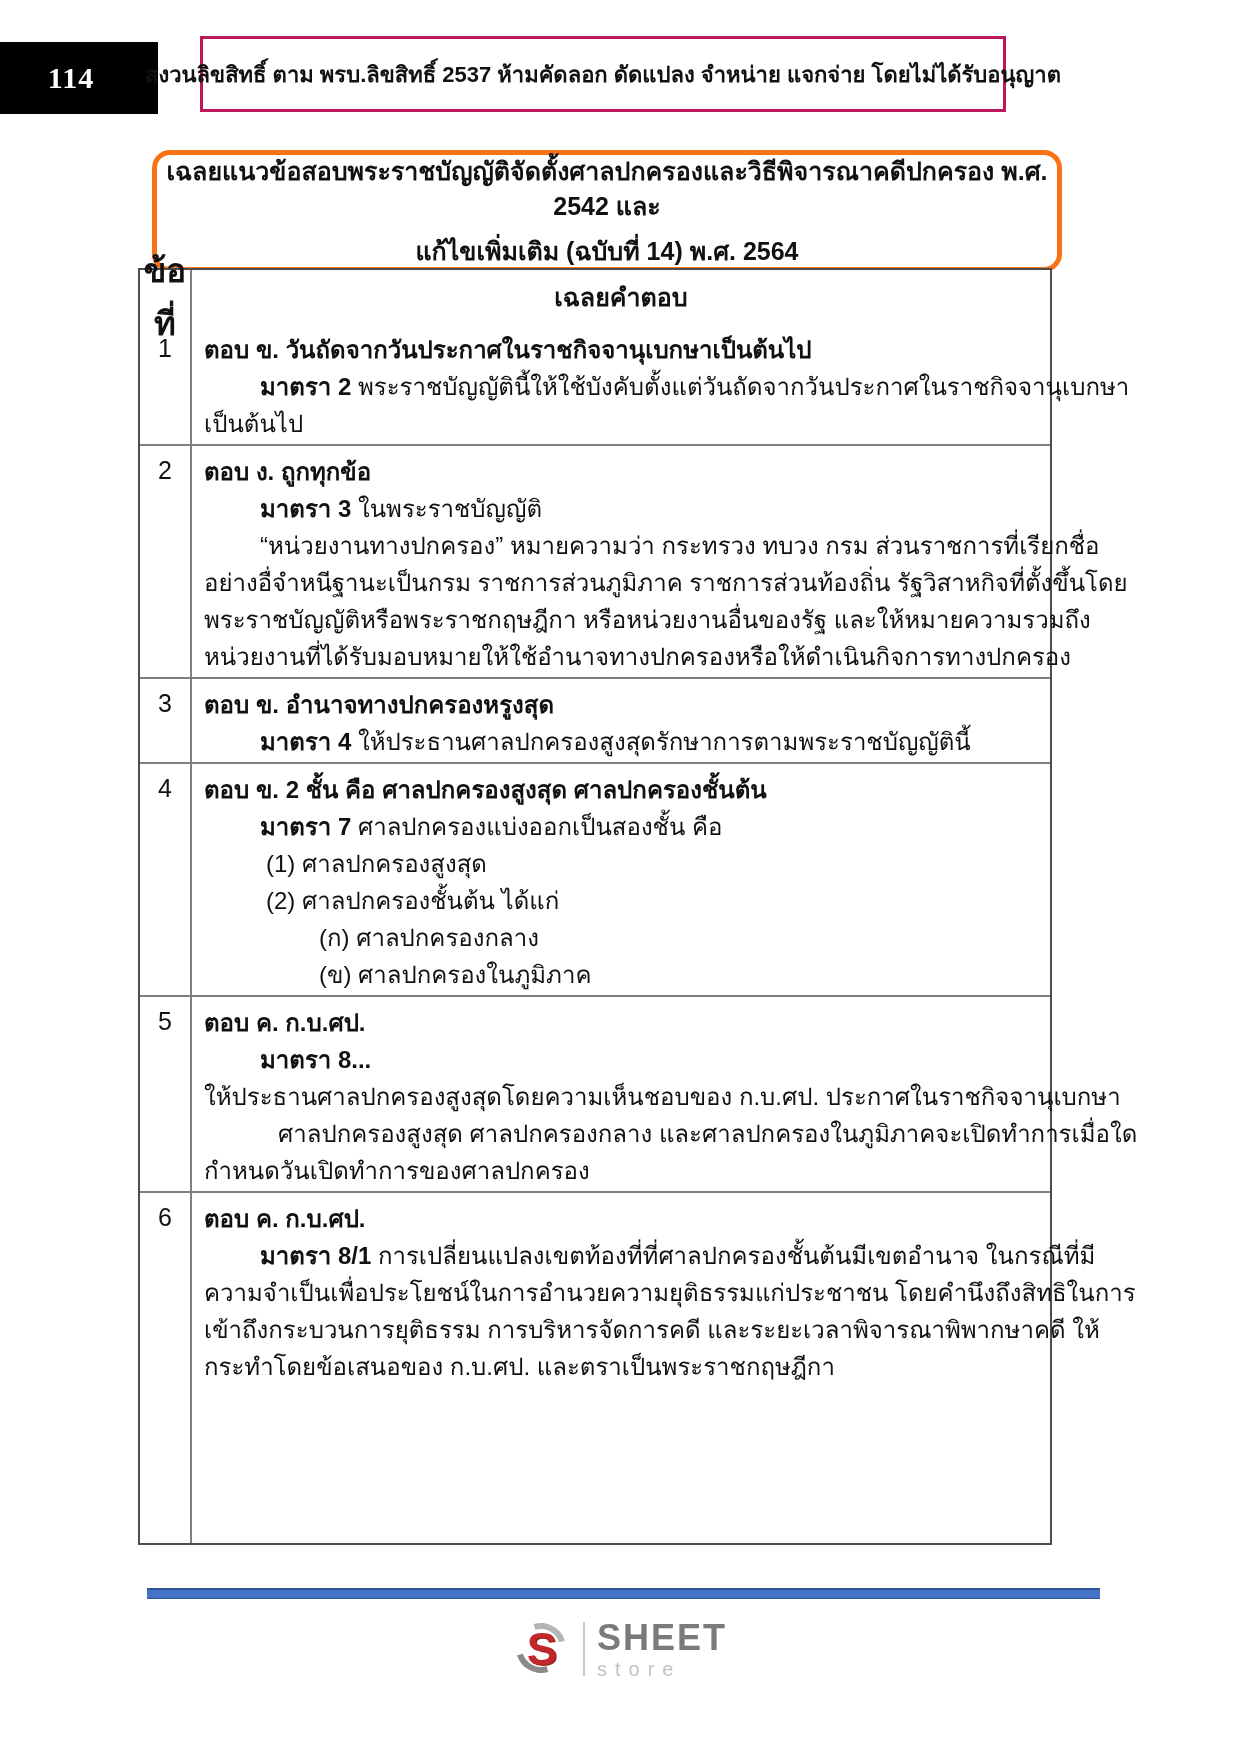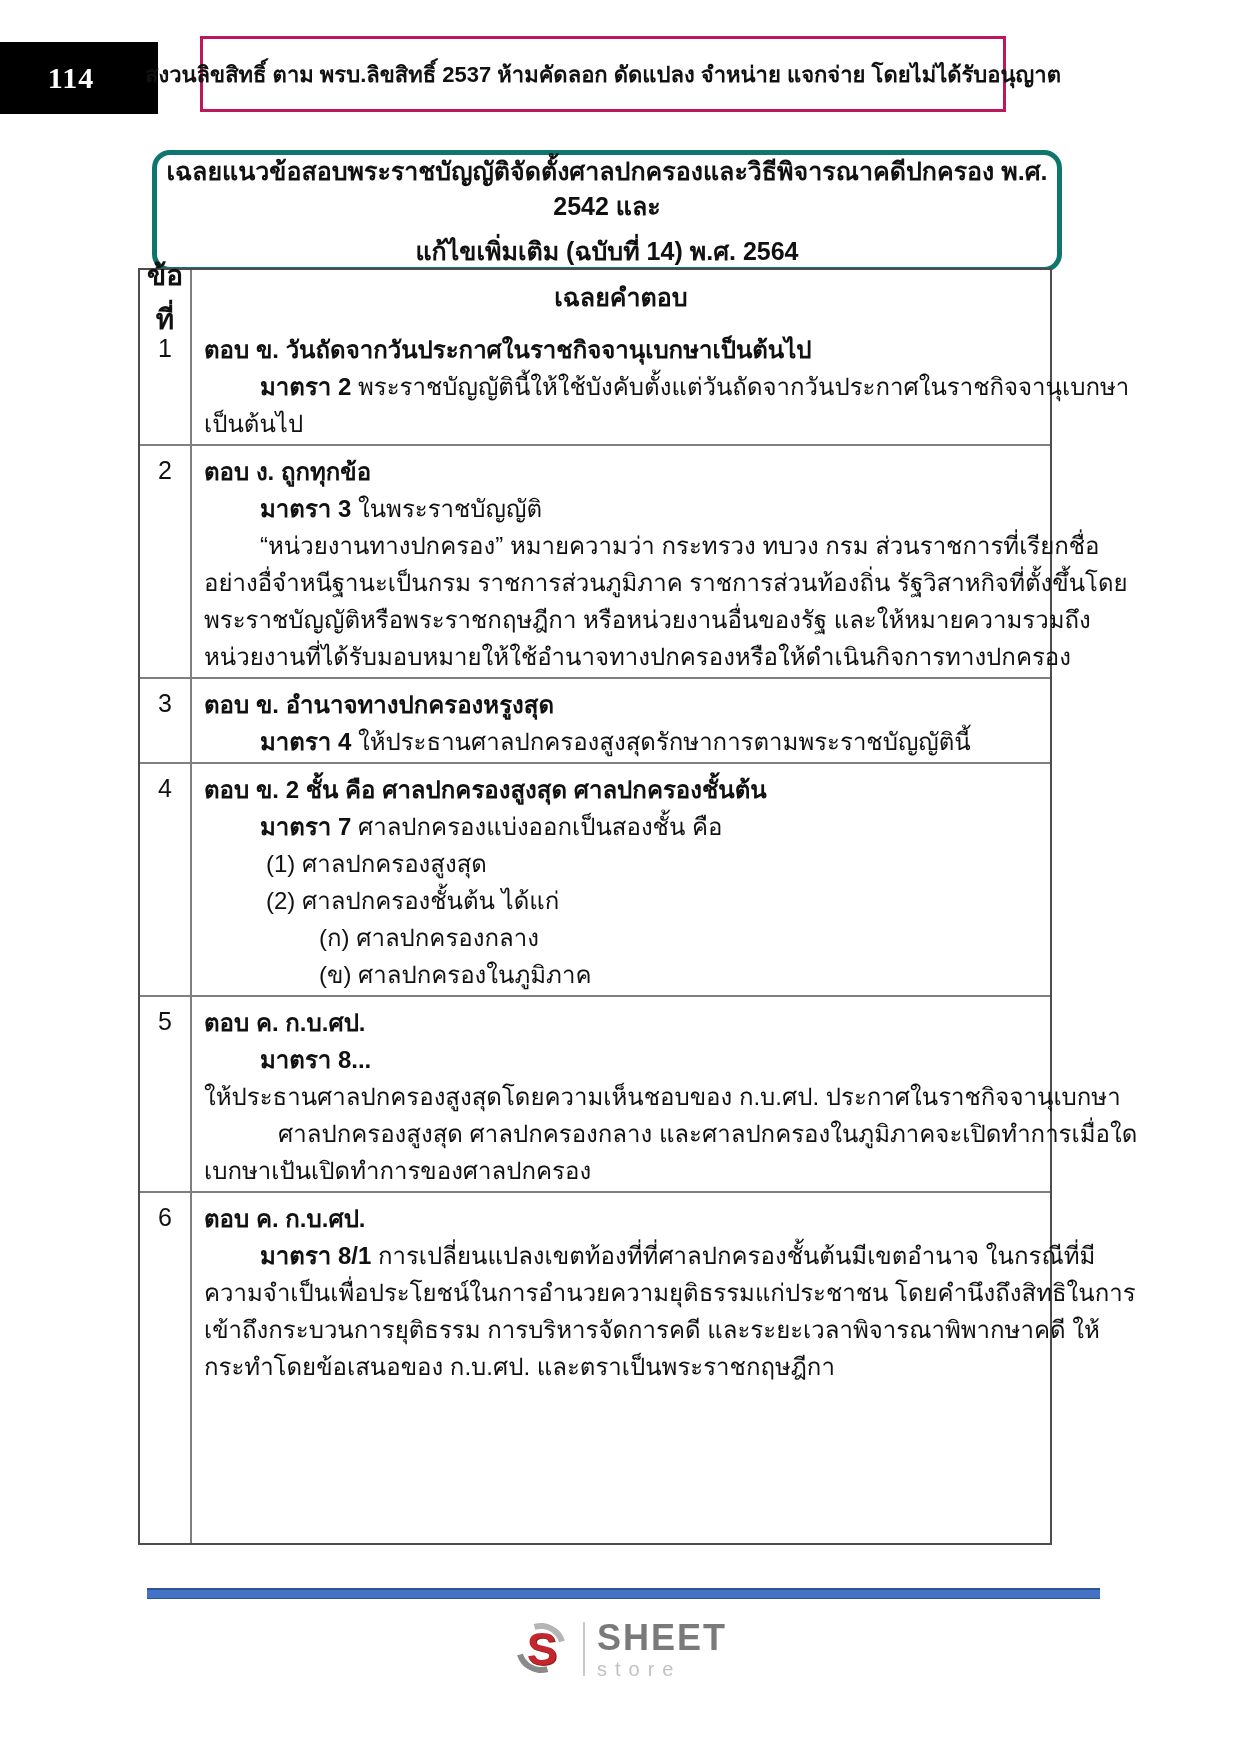--- a/index.html
+++ b/index.html
@@ -24,41 +24,41 @@
   .copyright-box{
     position:absolute;left:200px;top:36px;width:800px;height:70px;
     border:3px solid #be185d;background:#fff;
     display:flex;align-items:center;justify-content:center;
   }
   .copyright-text{font-size:22px;font-weight:bold;white-space:nowrap;}
 
   
   .title-box{
     position:absolute;left:152px;top:150px;width:900px;height:112px;
-    border:5px solid #0f766e;border-radius:18px;background:#fff;
+    border:5px solid #f97316;border-radius:18px;background:#fff;
     display:flex;flex-direction:column;align-items:center;justify-content:center;
     gap:10px;
   }
   .title-line{font-size:25px;font-weight:bold;text-align:center;line-height:1.4;}
 
   
   .answer-table{
     position:absolute;left:138px;top:268px;width:914px;
     border:2px solid #4d4d4d;background:#fff;
     box-sizing:border-box;
   }
   .t-row{display:flex;border-top:2px solid #7f7f7f;}
   .t-row:first-child{border-top:none;}
   .t-header{height:54px;}
   .t-no{
     width:52px;flex:0 0 52px;border-right:2px solid #7f7f7f;
     text-align:center;font-size:25px;padding-top:10px;box-sizing:border-box;
   }
   .t-header .t-no{display:flex;align-items:center;justify-content:center;
-    padding-top:0;font-weight:bold;font-size:28px;}
+    padding-top:0;font-weight:bold;font-size:33px;}
   .t-ans{flex:1;padding:7px 16px 2px 12px;box-sizing:border-box;}
   .t-header .t-ans{display:flex;align-items:center;justify-content:center;
     padding:0;font-weight:bold;font-size:25px;}
   .t-row:last-child .t-ans{min-height:350px;}
   .line{font-size:24px;line-height:37px;white-space:nowrap;}
   .l-answer{font-weight:bold;}
   .l-indent{padding-left:56px;}
   .l-indent2{padding-left:74px;}
   .l-list1{padding-left:62px;}
   .l-list2{padding-left:115px;}
@@ -148,21 +148,21 @@
             <div class="line l-list2">(ก) ศาลปกครองกลาง</div>
             <div class="line l-list2">(ข) ศาลปกครองในภูมิภาค</div>
           </div>
         </div><div class="t-row">
           <div class="t-no">5</div>
           <div class="t-ans">
             <div class="line l-answer">ตอบ ค. ก.บ.ศป.</div>
             <div class="line l-indent"><b>มาตรา 8...</b></div>
             <div class="line l-plain">ให้ประธานศาลปกครองสูงสุดโดยความเห็นชอบของ ก.บ.ศป. ประกาศในราชกิจจานุเบกษา</div>
             <div class="line l-indent2">ศาลปกครองสูงสุด ศาลปกครองกลาง และศาลปกครองในภูมิภาคจะเปิดทำการเมื่อใด</div>
-            <div class="line l-plain">เบกษาเปันเปิดทำการของศาลปกครอง</div>
+            <div class="line l-plain">กำหนดวันเปิดทำการของศาลปกครอง</div>
           </div>
         </div><div class="t-row">
           <div class="t-no">6</div>
           <div class="t-ans">
             <div class="line l-answer">ตอบ ค. ก.บ.ศป.</div>
             <div class="line l-indent"><b>มาตรา 8/1</b> การเปลี่ยนแปลงเขตท้องที่ที่ศาลปกครองชั้นต้นมีเขตอำนาจ ในกรณีที่มี</div>
             <div class="line l-plain">ความจำเป็นเพื่อประโยชน์ในการอำนวยความยุติธรรมแก่ประชาชน โดยคำนึงถึงสิทธิในการ</div>
             <div class="line l-plain">เข้าถึงกระบวนการยุติธรรม การบริหารจัดการคดี และระยะเวลาพิจารณาพิพากษาคดี ให้</div>
             <div class="line l-plain">กระทำโดยข้อเสนอของ ก.บ.ศป. และตราเป็นพระราชกฤษฎีกา</div>
           </div>

